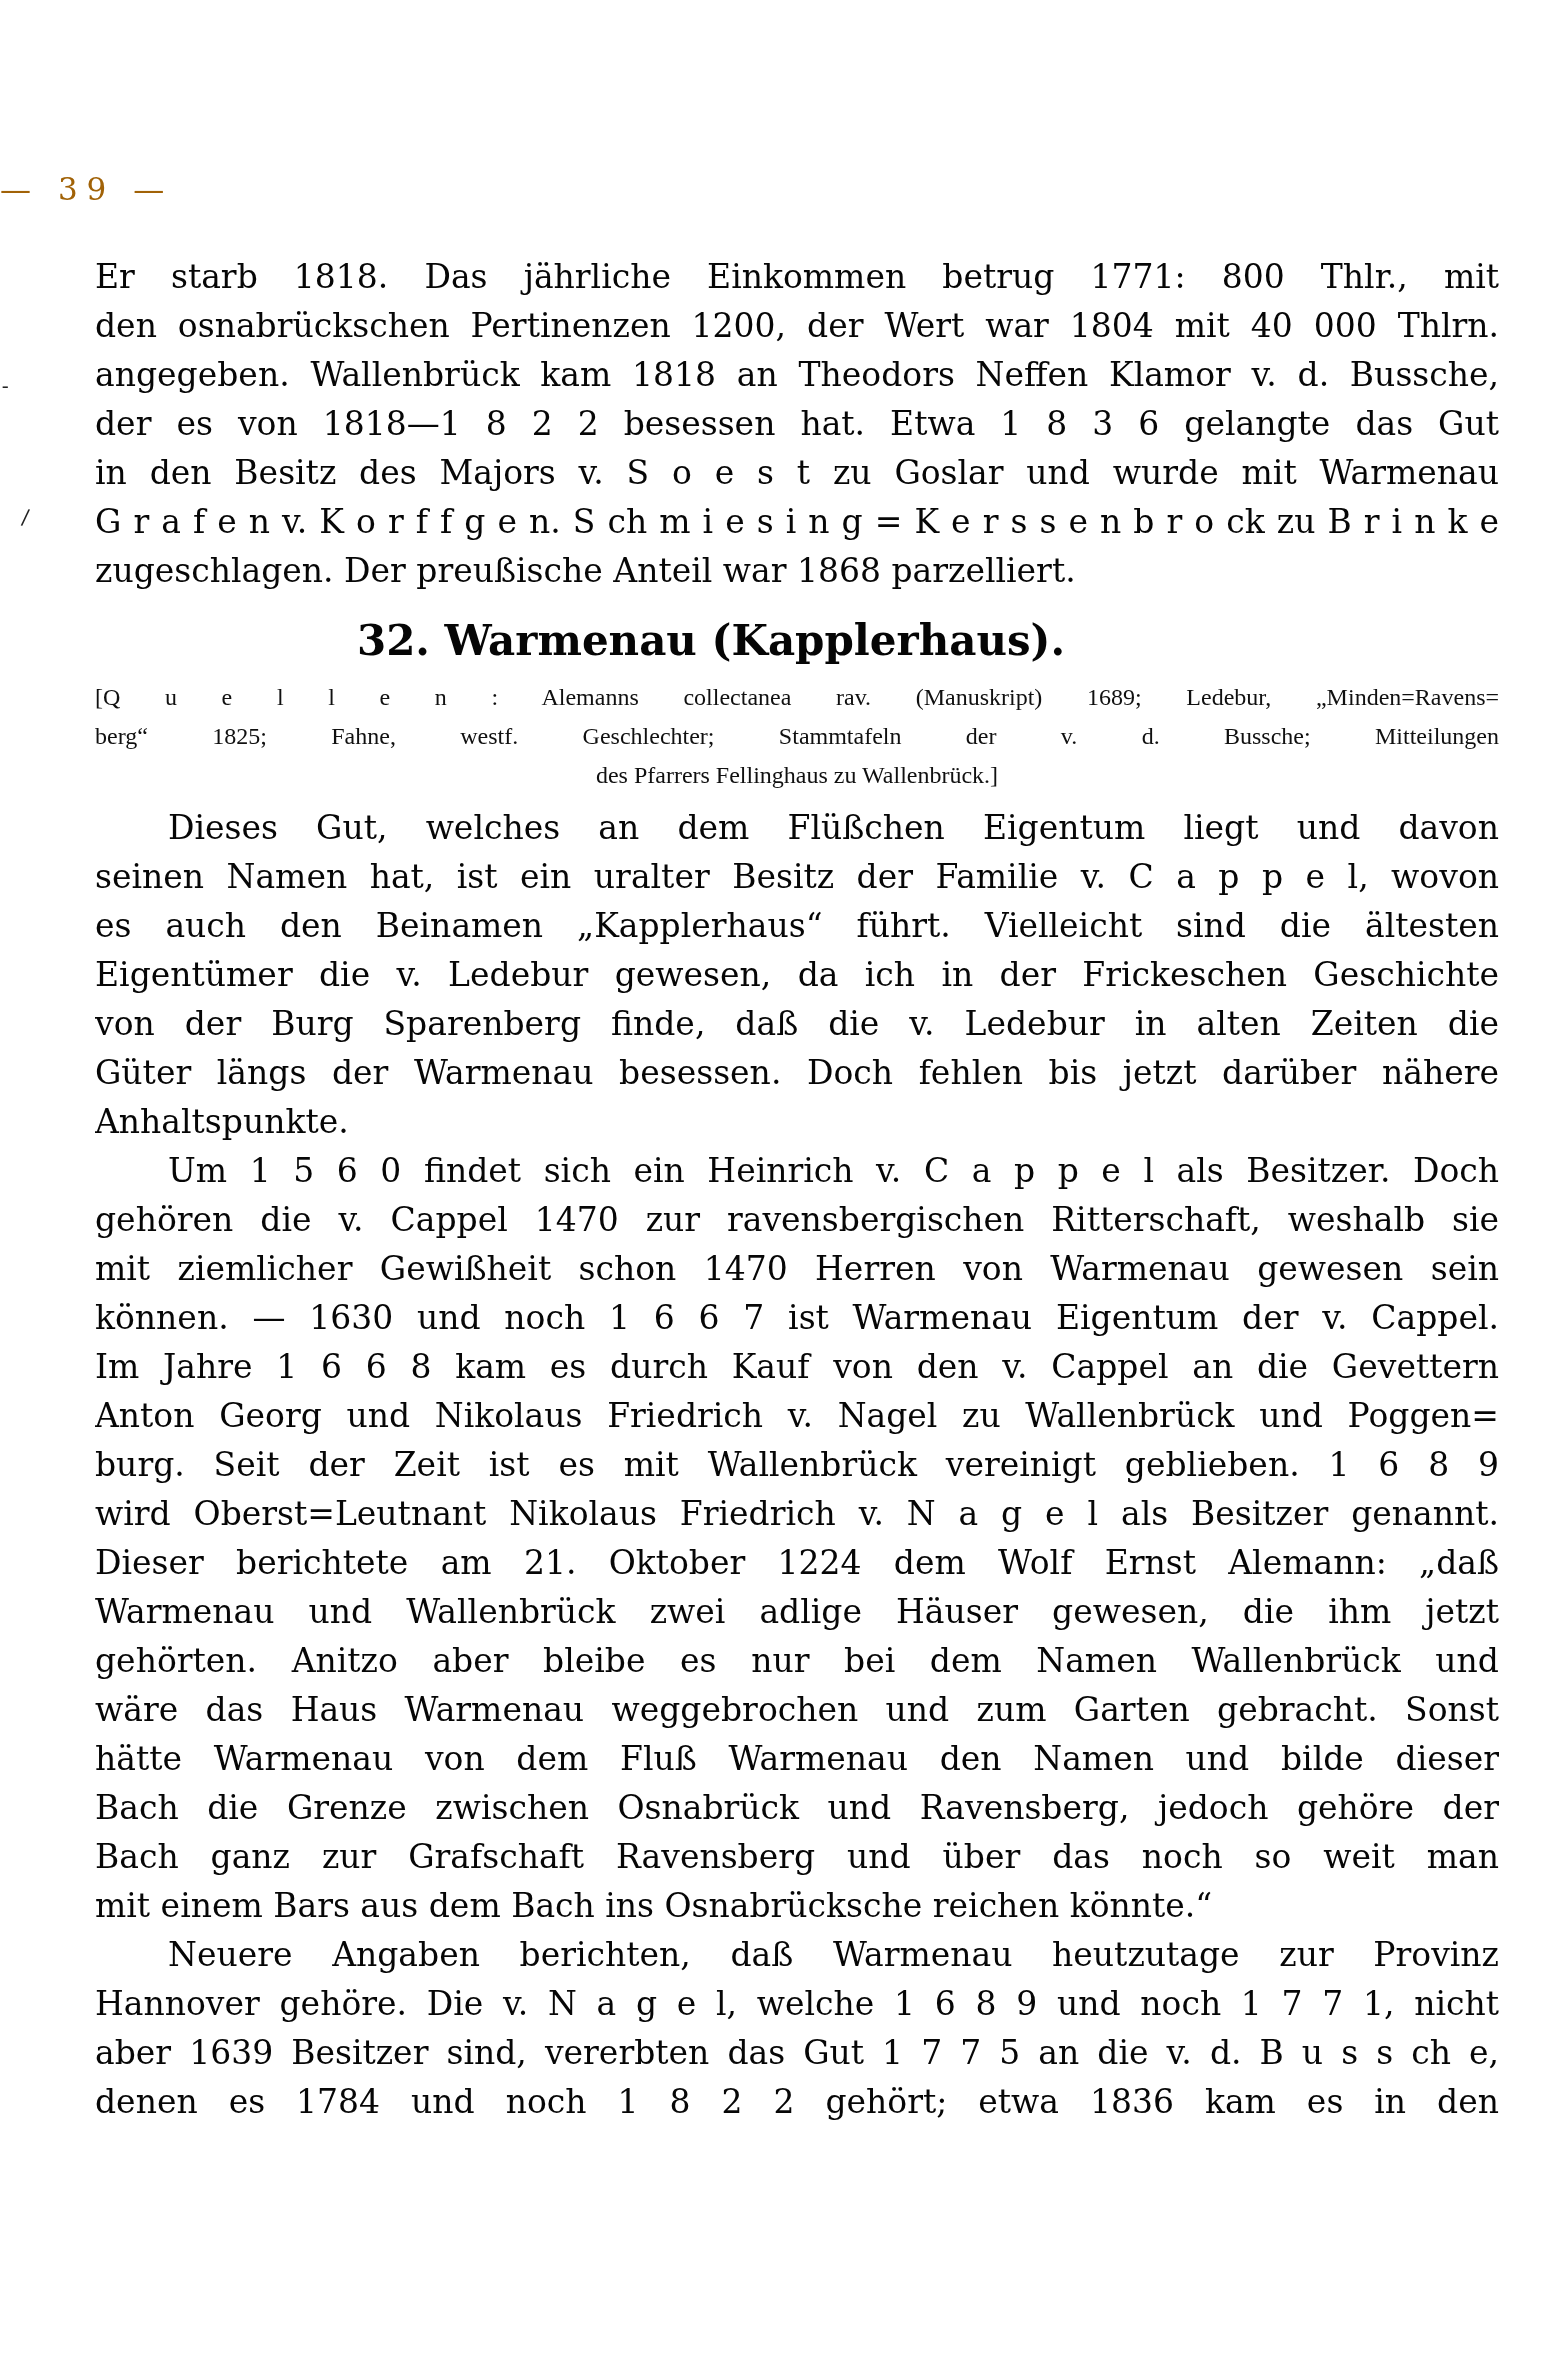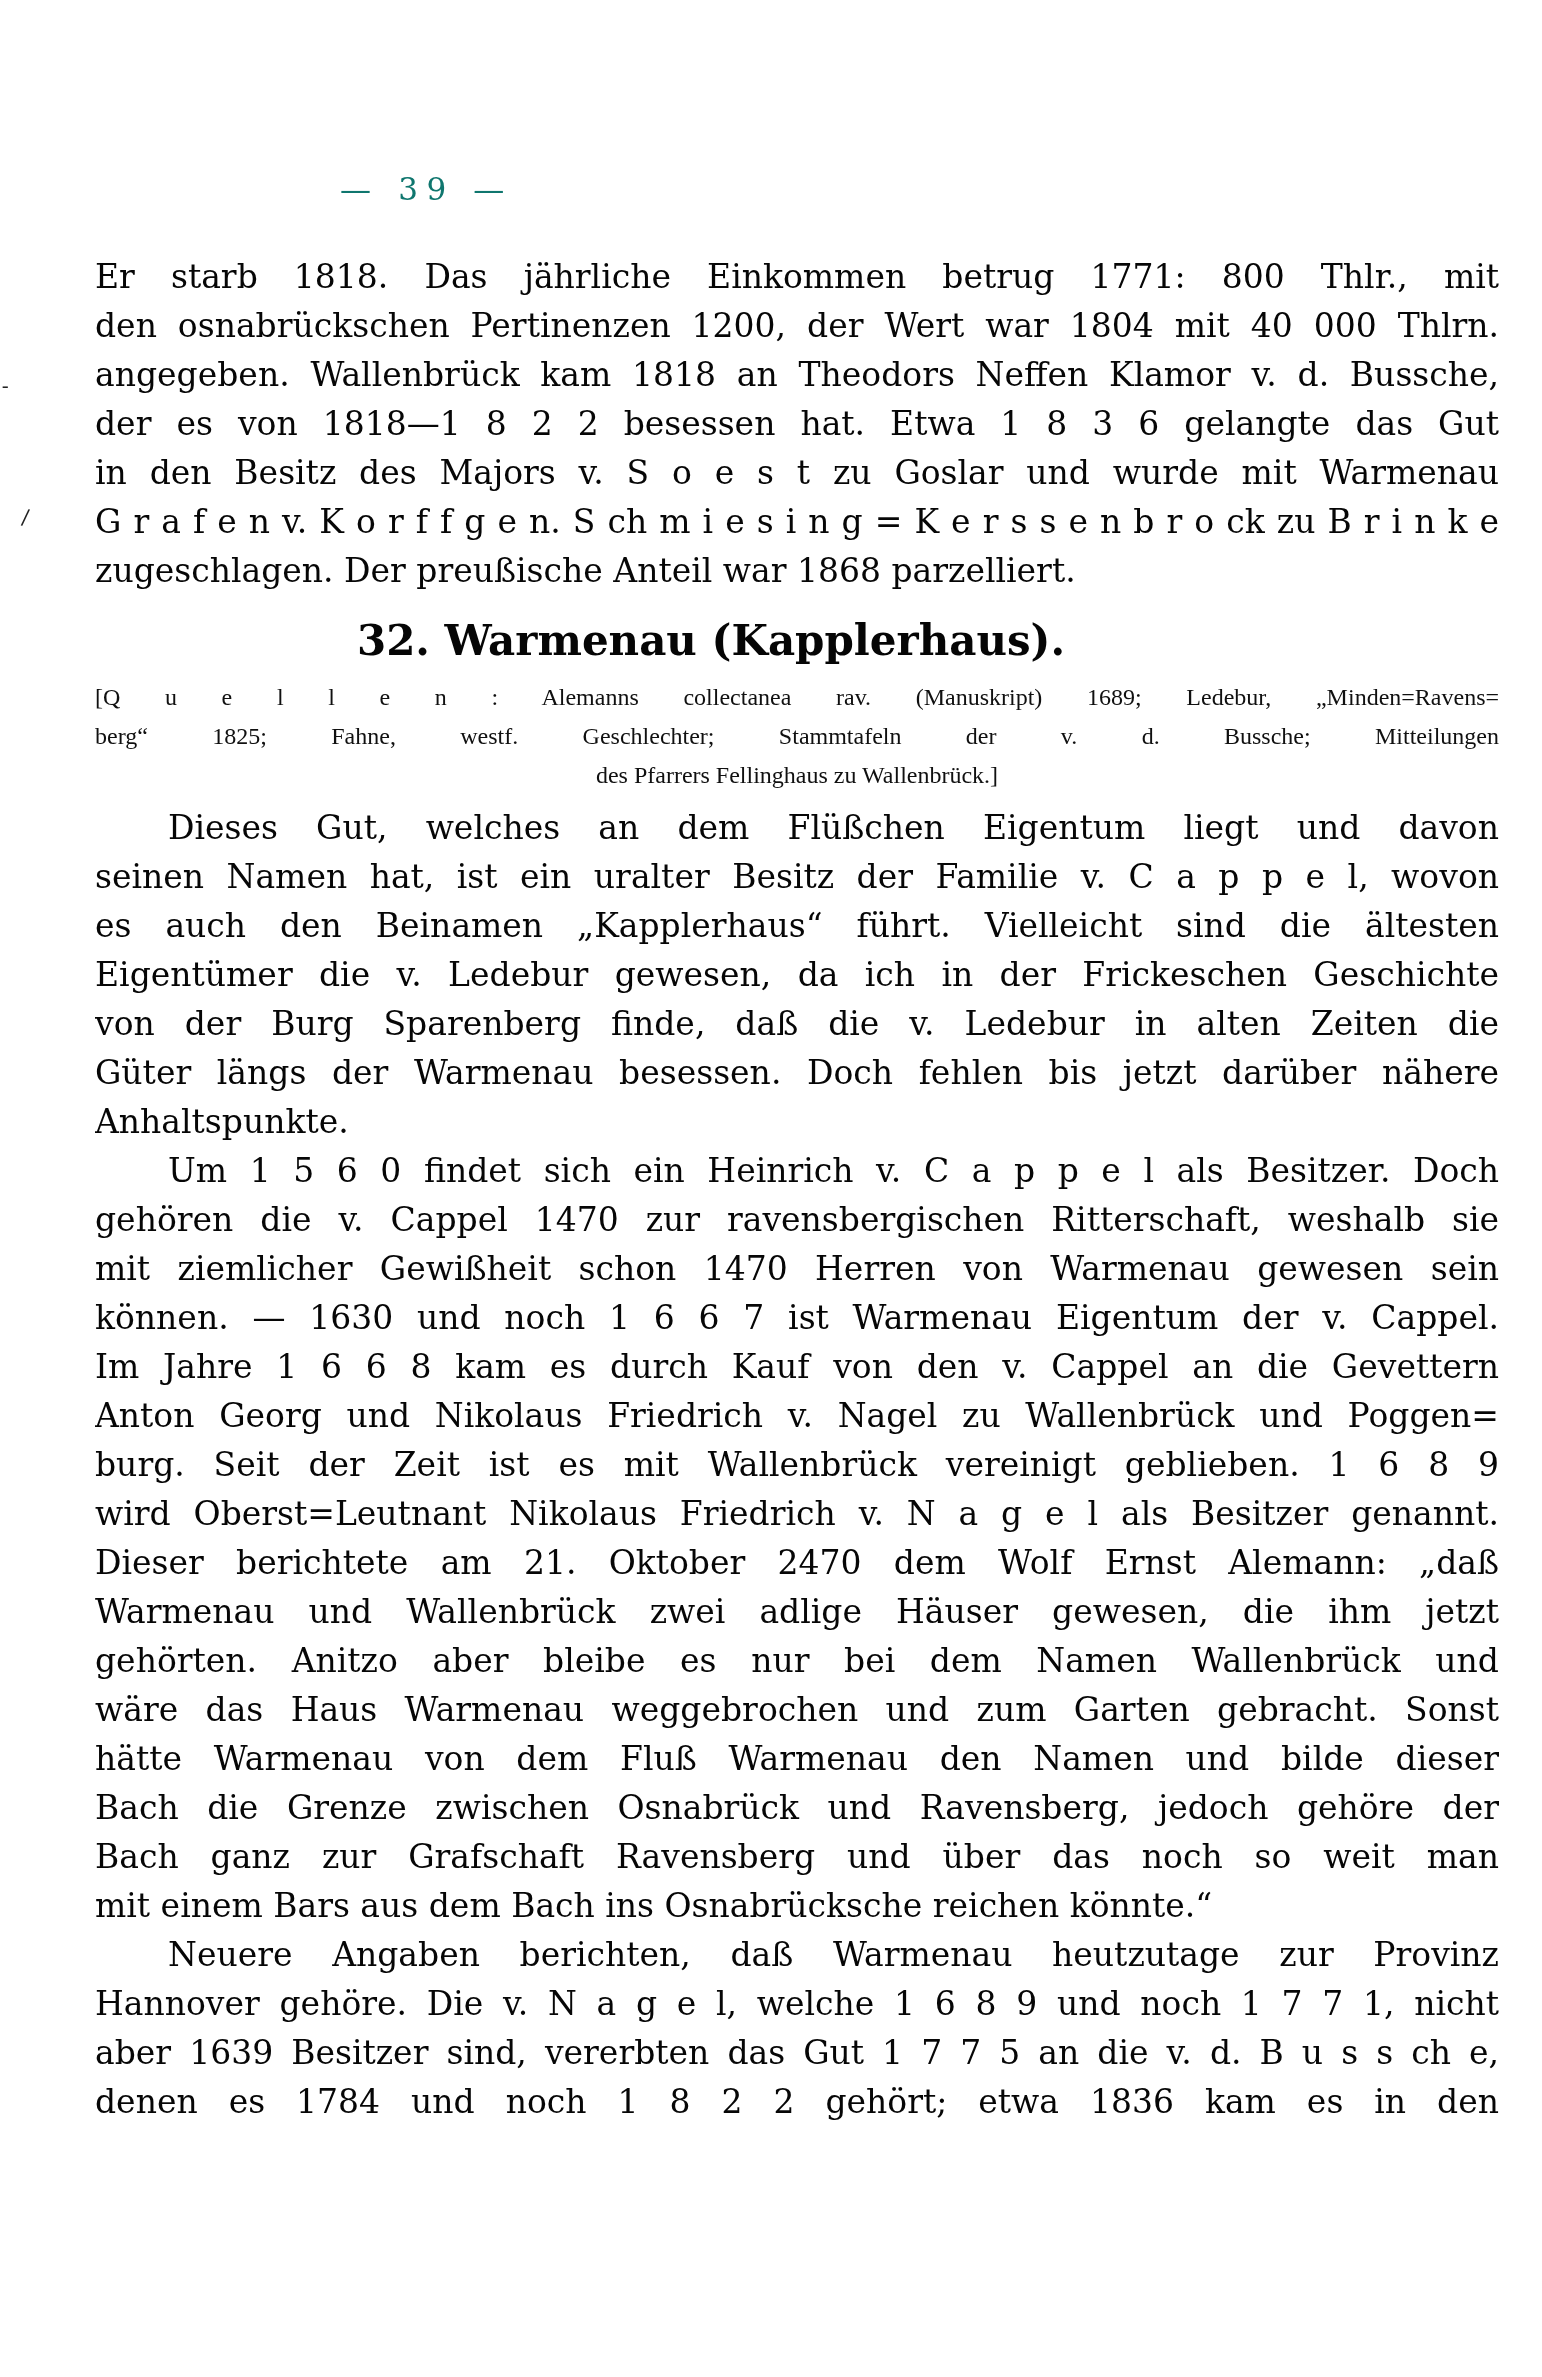--- a/index.html
+++ b/index.html
@@ -12,24 +12,24 @@
   .page{
     position:relative;
     width:1543px;height:2377px;
     background:#ffffff;
     overflow:hidden;
   }
   .pageno{
     position:absolute;
     top:171px;left:0;
     width:853px;
-    text-align:center;
+    text-align:left;
     font-size:31px;
     letter-spacing:8.6px;
-    color:#0f766e;
+    color:#a16207;
   }
   .margin-mark{
     position:absolute;
     font-size:20.7px;
     color:#222;
   }
   .mark-dash{left:1.7px;top:374px;}
   .mark-slash{left:22.4px;top:505px;transform:rotate(8deg);}
   .textblock{
     position:absolute;
@@ -111,21 +111,21 @@
 
     <div>
       <div class="tl j ind">Um 1 5 6 0 findet sich ein Heinrich v. C a p p e l als Besitzer.  Doch</div>
       <div class="tl j">gehören die v. Cappel 1470 zur ravensbergischen Ritterschaft, weshalb sie</div>
       <div class="tl j">mit ziemlicher Gewißheit schon 1470 Herren von Warmenau gewesen sein</div>
       <div class="tl j">können. — 1630 und noch 1 6 6 7 ist Warmenau Eigentum der v. Cappel.</div>
       <div class="tl j">Im Jahre 1 6 6 8 kam es durch Kauf von den v. Cappel an die Gevettern</div>
       <div class="tl j">Anton Georg und Nikolaus Friedrich v. Nagel zu Wallenbrück und Poggen=</div>
       <div class="tl j">burg.  Seit der Zeit ist es mit Wallenbrück vereinigt geblieben.  1 6 8 9</div>
       <div class="tl j">wird Oberst=Leutnant Nikolaus Friedrich v. N a g e l als Besitzer genannt.</div>
-      <div class="tl j">Dieser berichtete am 21. Oktober 2470 dem Wolf Ernst Alemann: „daß</div>
+      <div class="tl j">Dieser berichtete am 21. Oktober 1224 dem Wolf Ernst Alemann: „daß</div>
       <div class="tl j">Warmenau und Wallenbrück zwei adlige Häuser gewesen, die ihm jetzt</div>
       <div class="tl j">gehörten.  Anitzo aber bleibe es nur bei dem Namen Wallenbrück und</div>
       <div class="tl j">wäre das Haus Warmenau weggebrochen und zum Garten gebracht.  Sonst</div>
       <div class="tl j">hätte Warmenau von dem Fluß Warmenau den Namen und bilde dieser</div>
       <div class="tl j">Bach die Grenze zwischen Osnabrück und Ravensberg, jedoch gehöre der</div>
       <div class="tl j">Bach ganz zur Grafschaft Ravensberg und über das noch so weit man</div>
       <div class="tl e">mit einem Bars aus dem Bach ins Osnabrücksche reichen könnte.“</div>
     </div>
 
     <div>

